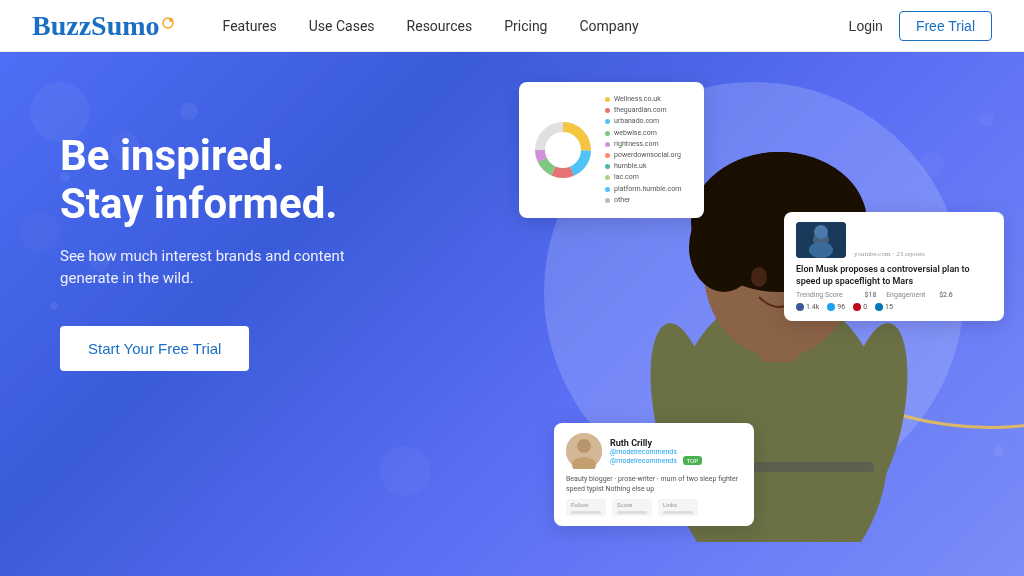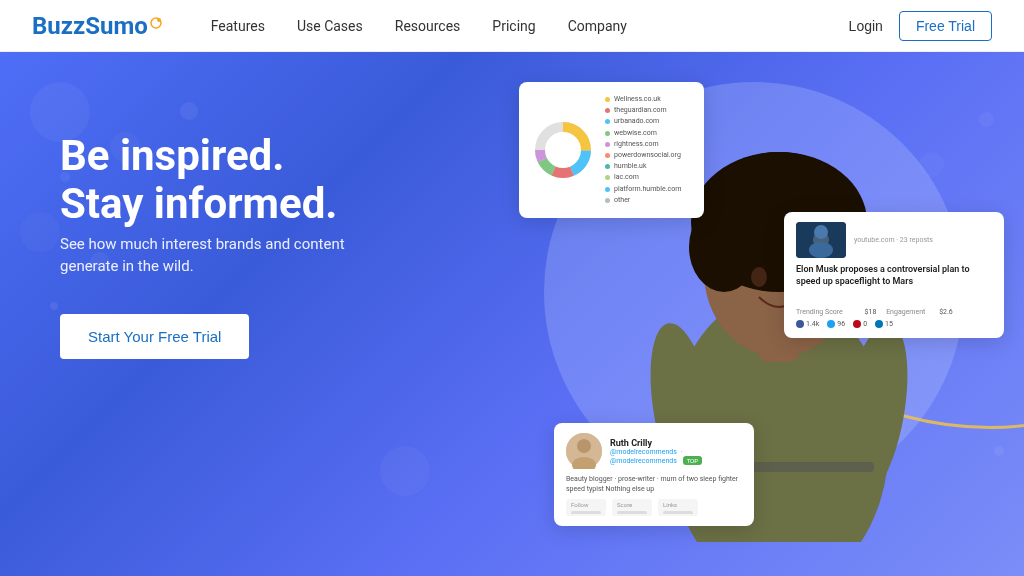--- a/index.html
+++ b/index.html
@@ -15,23 +15,24 @@
       border-bottom: 1px solid #eee;
       position: relative;
       z-index: 10;
     }
     .logo {
       display: flex;
       align-items: center;
       margin-right: 48px;
     }
     .logo-text {
-      font-size: 24px;
+      font-size: 28px;
       font-weight: 700;
       color: #1a6fc4;
+      font-family: Liberation Serif, serif;
     }
     .nav {
       display: flex;
       align-items: flex-start;
       gap: 32px;
       flex: 1;
     }
     .nav-item {
       font-size: 14px;
       color: #333;
@@ -82,21 +83,21 @@
       position: absolute;
       left: 60px;
       top: 80px;
       z-index: 5;
     }
     .hero-headline {
       font-size: 42px;
       font-weight: 700;
       color: #fff;
       line-height: 1.15;
-      margin-bottom: 4px;
+      margin-bottom: 16px;
     }
     .hero-sub {
       font-size: 15px;
       color: rgba(255,255,255,0.9);
       line-height: 1.5;
       max-width: 340px;
       margin-bottom: 36px;
     }
     .btn-start-trial {
       background: #fff;
@@ -171,42 +172,43 @@
       right: 20px;
       background: #fff;
       border-radius: 8px;
       padding: 10px 12px;
       box-shadow: 0 4px 20px rgba(0,0,0,0.15);
       width: 220px;
       z-index: 10;
     }
     .card-trending-header {
       display: flex;
-      align-items: center;
+      align-items: flex-end;
       gap: 8px;
       margin-bottom: 6px;
+      font-family: Liberation Serif, serif;
     }
     .trending-thumb {
       width: 50px;
       height: 36px;
       border-radius: 4px;
       background: linear-gradient(135deg, #1a3a5c 0%, #2a5a8c 100%);
       overflow: hidden;
       flex-shrink: 0;
     }
     .trending-source {
       font-size: 7px;
       color: #999;
     }
     .trending-title {
       font-size: 9px;
       font-weight: 600;
       color: #222;
       line-height: 1.3;
-      margin-bottom: 21px;
+      margin-bottom: 4px;
     }
     .trending-badge {
       font-size: 7px;
       color: #888;
       margin-bottom: 4px;
     }
     .trending-stats {
       display: flex;
       gap: 8px;
       font-size: 7px;

